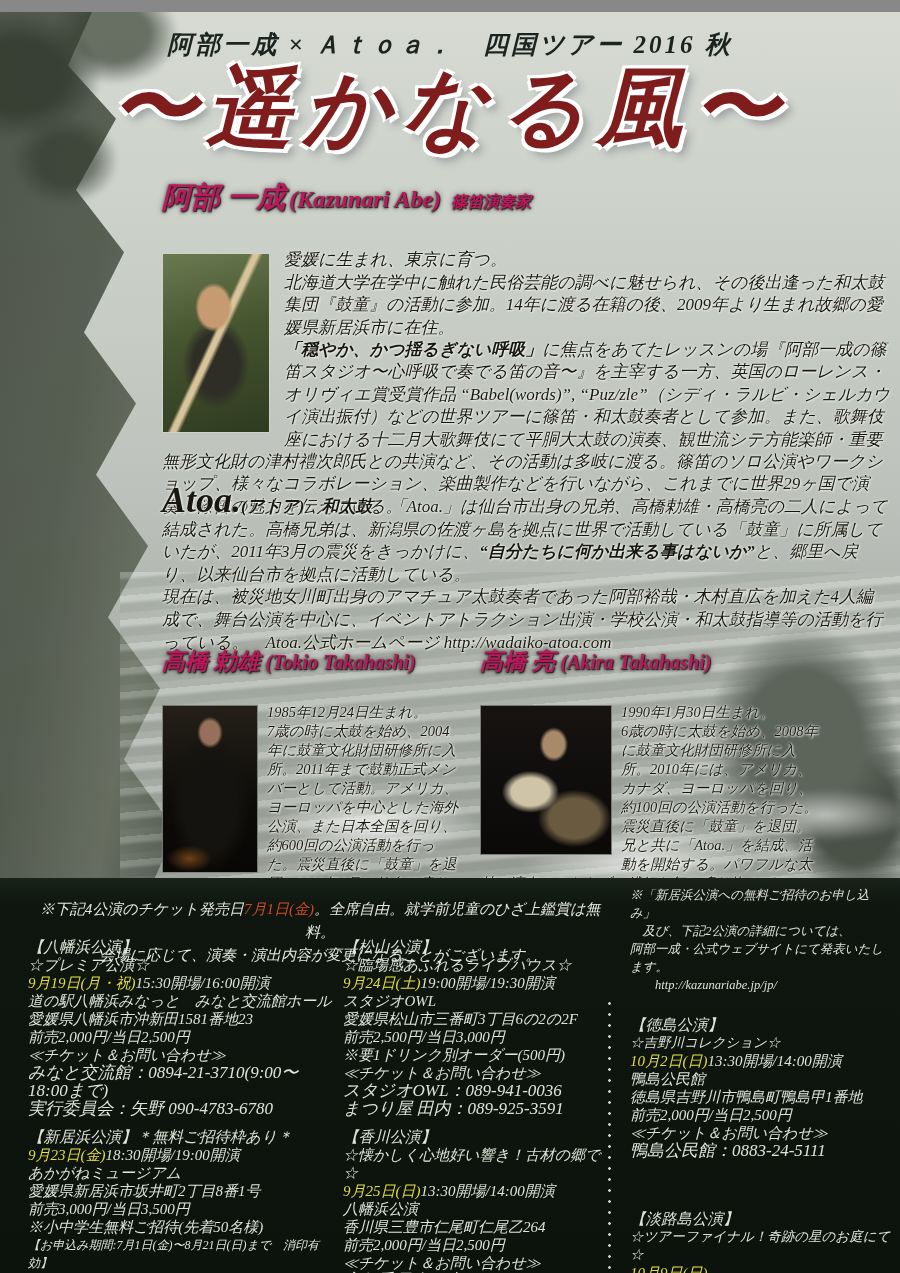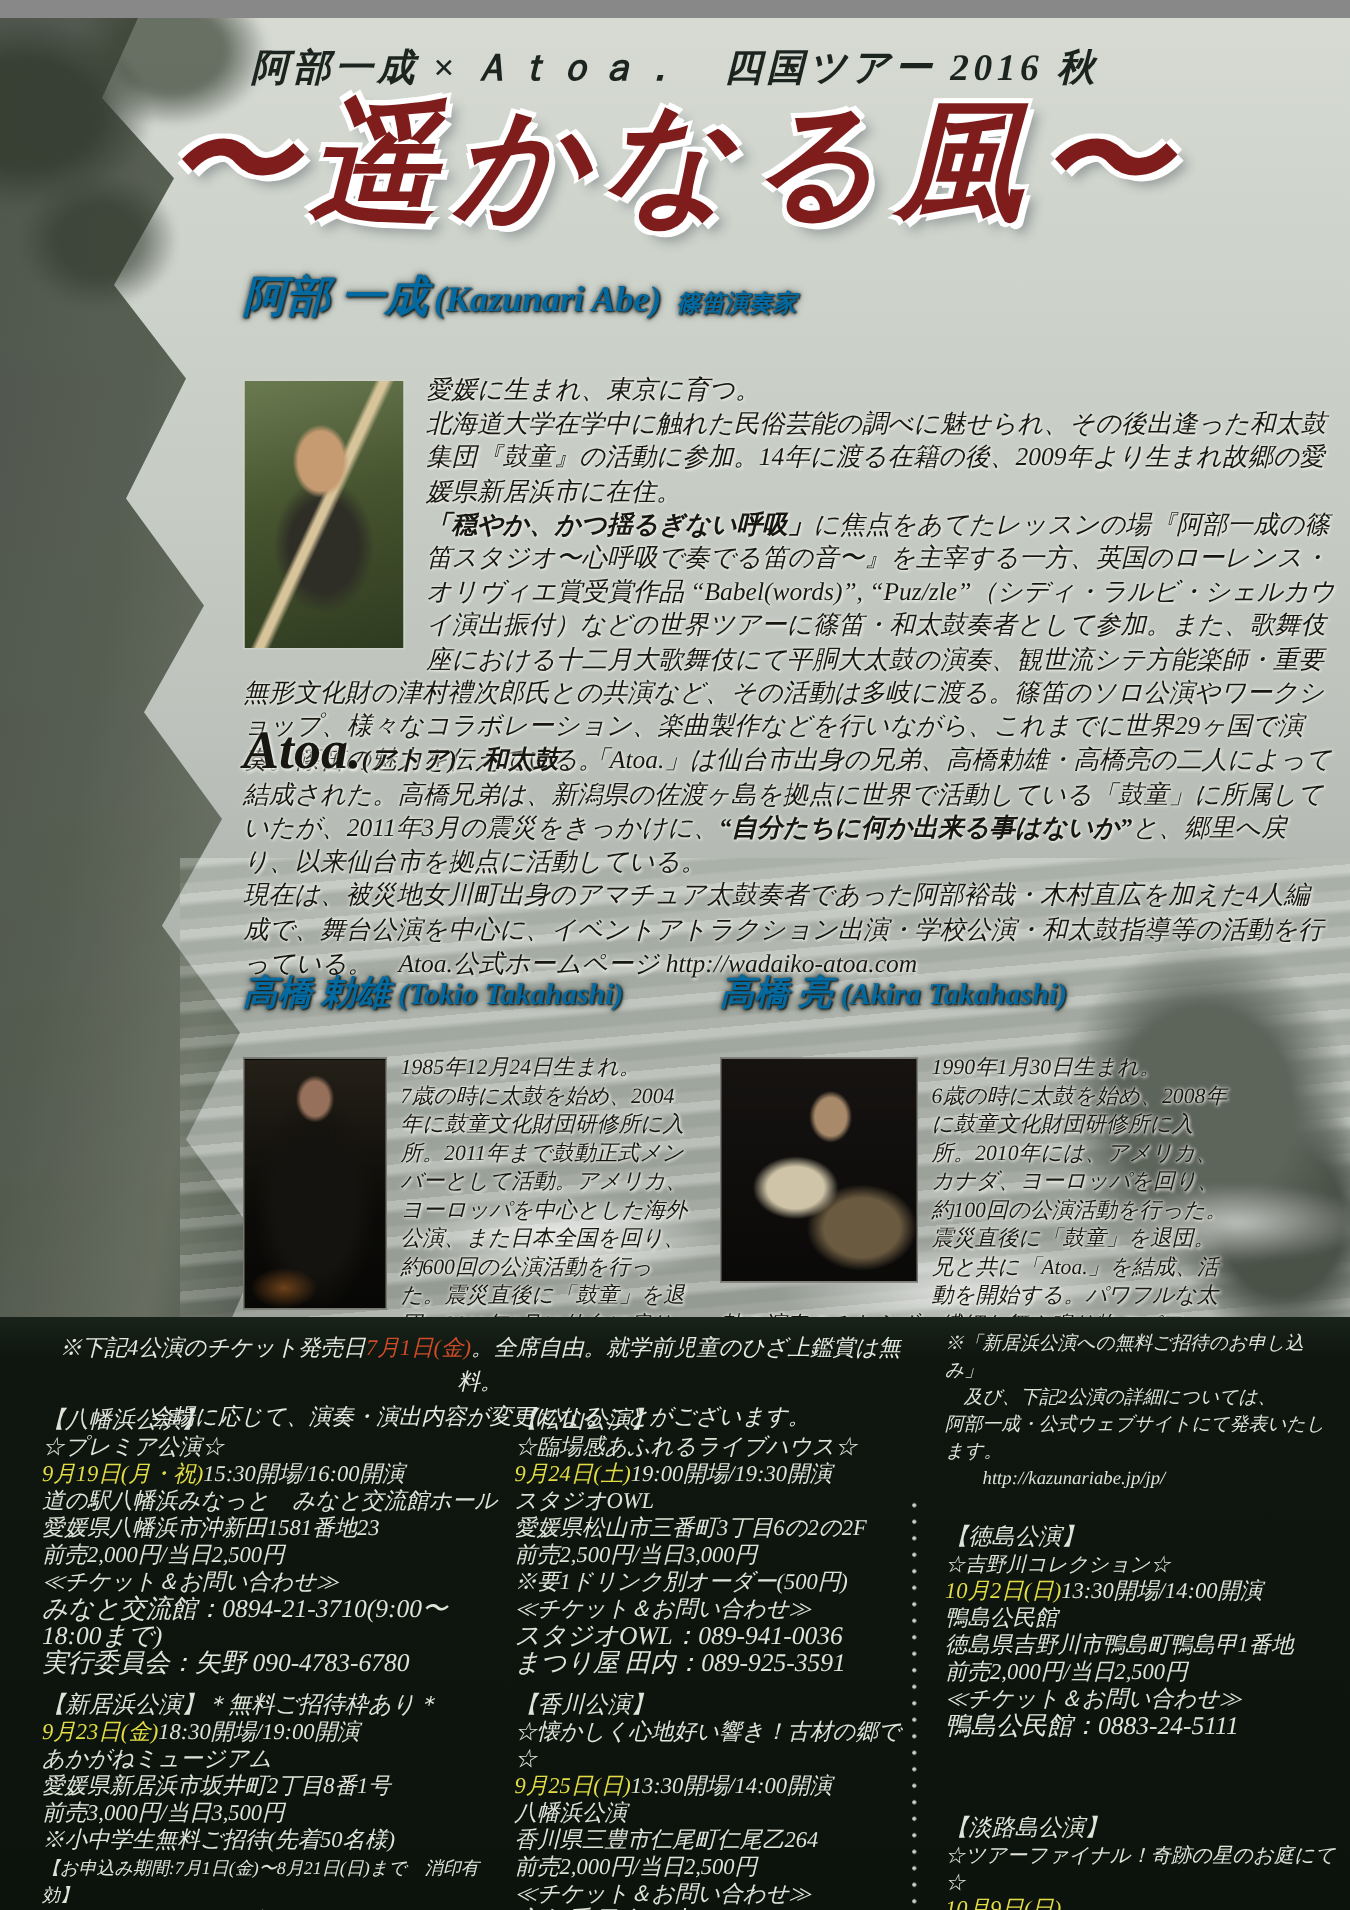--- a/index.html
+++ b/index.html
@@ -24,21 +24,21 @@
     background:radial-gradient(140px 40px at 30% 40%,rgba(255,255,255,.75),transparent 75%),
                radial-gradient(160px 45px at 65% 70%,rgba(255,255,255,.65),transparent 75%),
                radial-gradient(120px 35px at 90% 30%,rgba(255,255,255,.6),transparent 75%);}
   
   .header{position:absolute;top:16px;left:0;right:0;text-align:center;z-index:2;}
   .subtitle{font-size:25px;font-weight:bold;color:#1c2420;letter-spacing:3px;}
   .main-title{margin-top:2px;font-size:86px;line-height:1.05;font-weight:bold;color:#7f1d1d;letter-spacing:10px;
     text-shadow:4px 4px 0 #ffffff,-3px -3px 0 #ffffff,3px -3px 0 #ffffff,-3px 3px 0 #ffffff,7px 7px 8px rgba(40,50,60,.35);}
   
   .halo{text-shadow:0 0 3px rgba(242,244,238,.95),0 0 1px rgba(242,244,238,.95),1px 1px 2px rgba(242,244,238,.8);}
-  .whead{color:#0369a1;text-shadow:0 1px 3px rgba(18,24,18,.95),1px 1px 1px rgba(18,24,18,.8),0 0 6px rgba(18,24,18,.45);}
+  .whead{color:#be185d;text-shadow:0 1px 3px rgba(18,24,18,.95),1px 1px 1px rgba(18,24,18,.8),0 0 6px rgba(18,24,18,.45);}
   .abe-sec{position:absolute;top:166px;left:162px;width:728px;z-index:2;}
   .abe-name{font-size:29px;font-weight:bold;}
   .abe-en{font-size:24px;font-weight:bold;}
   .abe-role{font-size:16px;font-weight:bold;margin-left:6px;}
   .abe-bio{margin-top:9px;font-size:17px;line-height:22.4px;color:#17170f;white-space:pre-line;}
   .abe-photo{float:left;width:108px;height:180px;margin:4px 14px 4px 0;border:1px solid #cfd2c8;box-sizing:border-box;
     background:radial-gradient(26px 34px at 48% 30%,#c79b72 58%,rgba(199,155,114,0) 72%),
                linear-gradient(115deg,rgba(216,196,154,0) 46%,#d8c49a 48%,#d8c49a 50.5%,rgba(216,196,154,0) 53%),
                radial-gradient(42px 56px at 50% 62%,#2e2e26 55%,rgba(20,20,16,0) 80%),
                linear-gradient(165deg,#6a7a50 0%,#46542f 45%,#2f3b20 100%);}
@@ -62,21 +62,21 @@
                radial-gradient(48px 84px at 50% 58%,#15130f 55%,rgba(10,9,7,0) 85%),
                linear-gradient(180deg,#242018 0%,#0c0b08 60%,#080705 100%);}
   .m-photo.akira-photo{width:132px;height:150px;
     background:radial-gradient(19px 23px at 56% 26%,#a88a6a 55%,rgba(168,138,106,0) 75%),
                radial-gradient(38px 28px at 38% 58%,#cfc4a8 50%,rgba(207,196,168,0) 75%),
                radial-gradient(46px 36px at 72% 76%,#6a5a40 55%,rgba(106,90,64,0) 80%),
                linear-gradient(180deg,#161311 0%,#0a0908 100%);}
   
   .footer{position:absolute;left:0;right:0;top:866px;bottom:0;z-index:3;color:#dfe3d8;
     background:linear-gradient(180deg,#19231a 0%,#0e160f 28px,#0c130d 100%);}
-  .f-notice-left{position:absolute;top:10px;left:28px;width:584px;text-align:center;font-size:15px;line-height:23px;color:#e6e9df;}
+  .f-notice-left{position:absolute;top:20px;left:28px;width:584px;text-align:center;font-size:15px;line-height:23px;color:#e6e9df;}
   .red{color:#cf4b28;}
   .f-cols{display:flex;gap:8px;padding:8px 6px 0 28px;}
   .fcol1{width:307px;padding-top:52px;}
   .fcol2{width:267px;padding-top:52px;}
   .fcol3{flex:1;padding-left:12px;}
   .f-notice-right{font-size:12.5px;line-height:18px;white-space:pre-line;margin-bottom:22px;}
   .show{font-size:15px;line-height:18px;}
   .show + .show{margin-top:10px;}
   .show.gap-lg{margin-top:50px;}
   .s-title{font-size:15.5px;}

